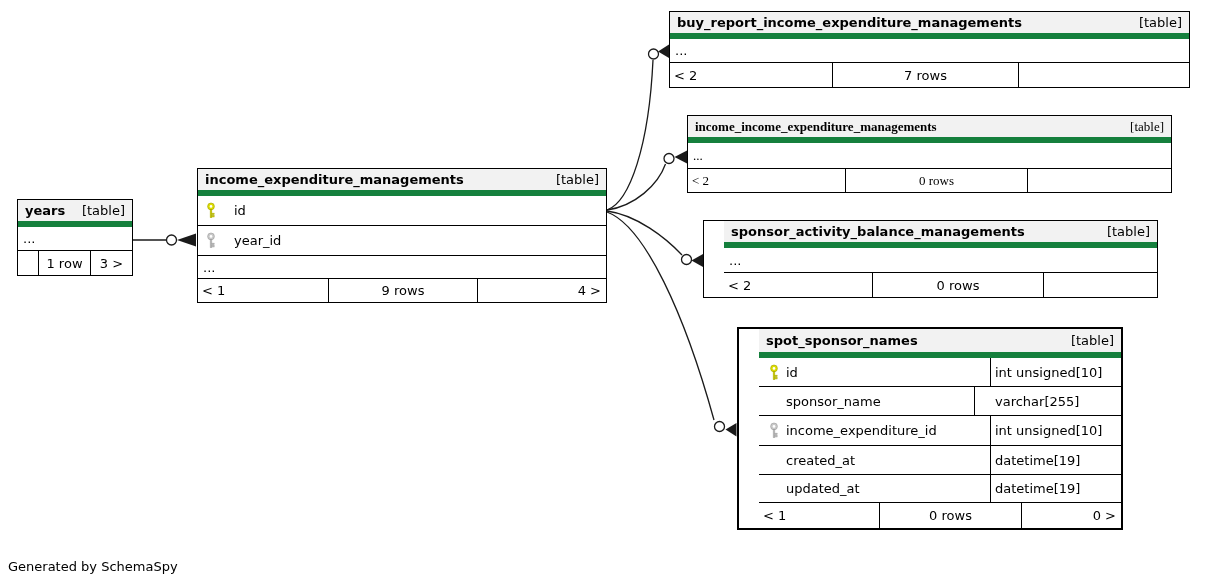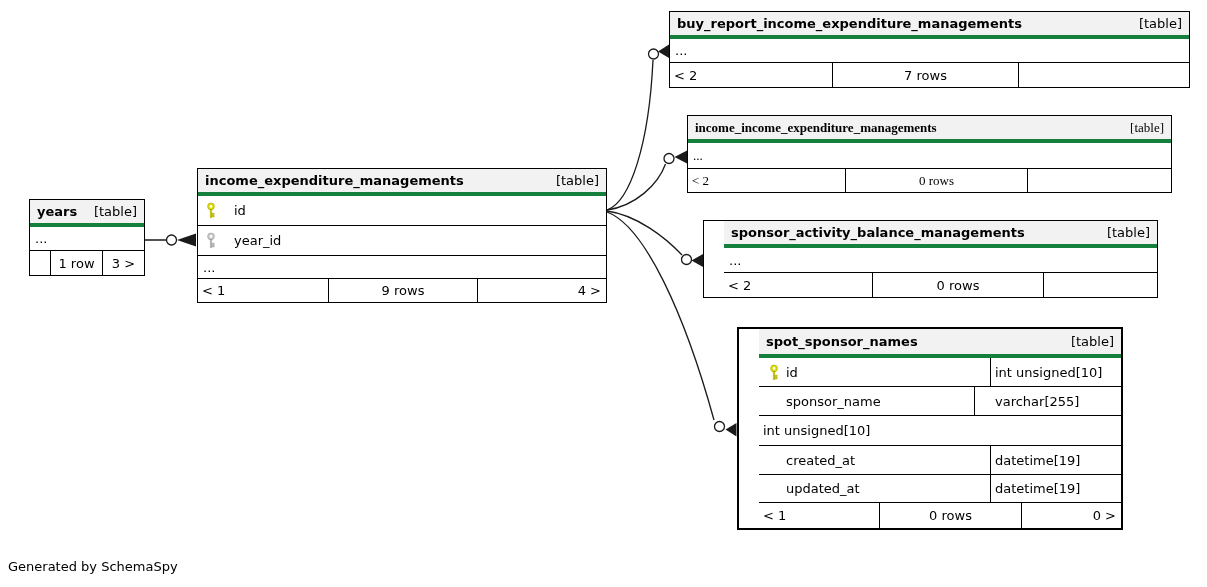--- a/index.html
+++ b/index.html
@@ -9,21 +9,21 @@
     font-family:"DejaVu Sans","Liberation Sans",sans-serif;
     font-size:13px;
   }
   .edges{position:absolute;left:0;top:0;width:1207px;height:587px;}
   .tbl{
     position:absolute;background:#fff;border:1px solid #000;
     box-sizing:border-box;
   }
   .tbl.focus{border-width:2px;padding-left:20px;}
   .hdr{
-    background:#f2f2f2;border-bottom:4px solid #15803d;
+    background:#f2f2f2;border-bottom:6px solid #15803d;
     display:flex;justify-content:space-between;align-items:center;
     padding:0 7px;box-sizing:border-box;gap:10px;white-space:nowrap;
   }
   .tname{font-weight:bold;}
   .ttag{font-weight:normal;}
   .row{
     display:flex;align-items:center;border-bottom:1px solid #000;
     box-sizing:border-box;white-space:nowrap;
   }
   .colrow{padding:0 6px;}
@@ -76,21 +76,21 @@
     <polygon points="691.5,260.5 703,254 703,267" fill="#1a1a1a" stroke="none"></polygon>
   </g>
 
   <g>
     <path d="M607,212 C645,226 685,315 714,420"></path>
     <circle cx="719.5" cy="426.5" r="5" fill="#ffffff"></circle>
     <polygon points="725.5,429.5 736.5,423 736.5,436.5" fill="#1a1a1a" stroke="none"></polygon>
   </g>
 </svg>
 
-<div class="tbl" style="left:29px;top:199px;width:116px;">
+<div class="tbl" style="left:17px;top:199px;width:116px;">
   <div class="hdr" style="height:27px;">
     <span class="tname">years</span>
     <span class="ttag">[table]</span>
   </div>
   <div class="row dots" style="height:24px;">...</div>
   <div class="foot" style="height:24px;">
     <div class="fcell fc" style="width:21px;"></div>
     <div class="fcell fc" style="width:52px;">1 row</div>
     <div class="fcell fc">3 &gt;</div>
   </div>
@@ -196,20 +196,32 @@
 
   <div class="row" style="height:29px;gap:16px;">
     <div class="cname">
       <span class="keyspot gapslim"></span>
       <span>sponsor_name</span>
     </div>
     <div class="ctype">varchar[255]</div>
   </div>
 
   <div class="row" style="height:30px;">
+    <div class="cname">
+      <span class="keyspot gapslim">
+        <svg class="keyicon fk" width="12" height="17" viewBox="0 0 12 17">
+          <circle class="solid" cx="6" cy="4.4" r="3.4"></circle>
+          <circle cx="6" cy="4.4" r="1.3" fill="#ffffff"></circle>
+          <rect class="solid" x="5.2" y="7.4" width="1.6" height="8.2"></rect>
+          <rect class="solid" x="6.8" y="11.2" width="2.3" height="1.3"></rect>
+          <rect class="solid" x="6.8" y="13.6" width="2.3" height="1.3"></rect>
+        </svg>
+      </span>
+      <span>income_expenditure_id</span>
+    </div>
     <div class="ctype">int unsigned[10]</div>
   </div>
 
   <div class="row" style="height:29px;">
     <div class="cname">
       <span class="keyspot gapslim"></span>
       <span>created_at</span>
     </div>
     <div class="ctype">datetime[19]</div>
   </div>

